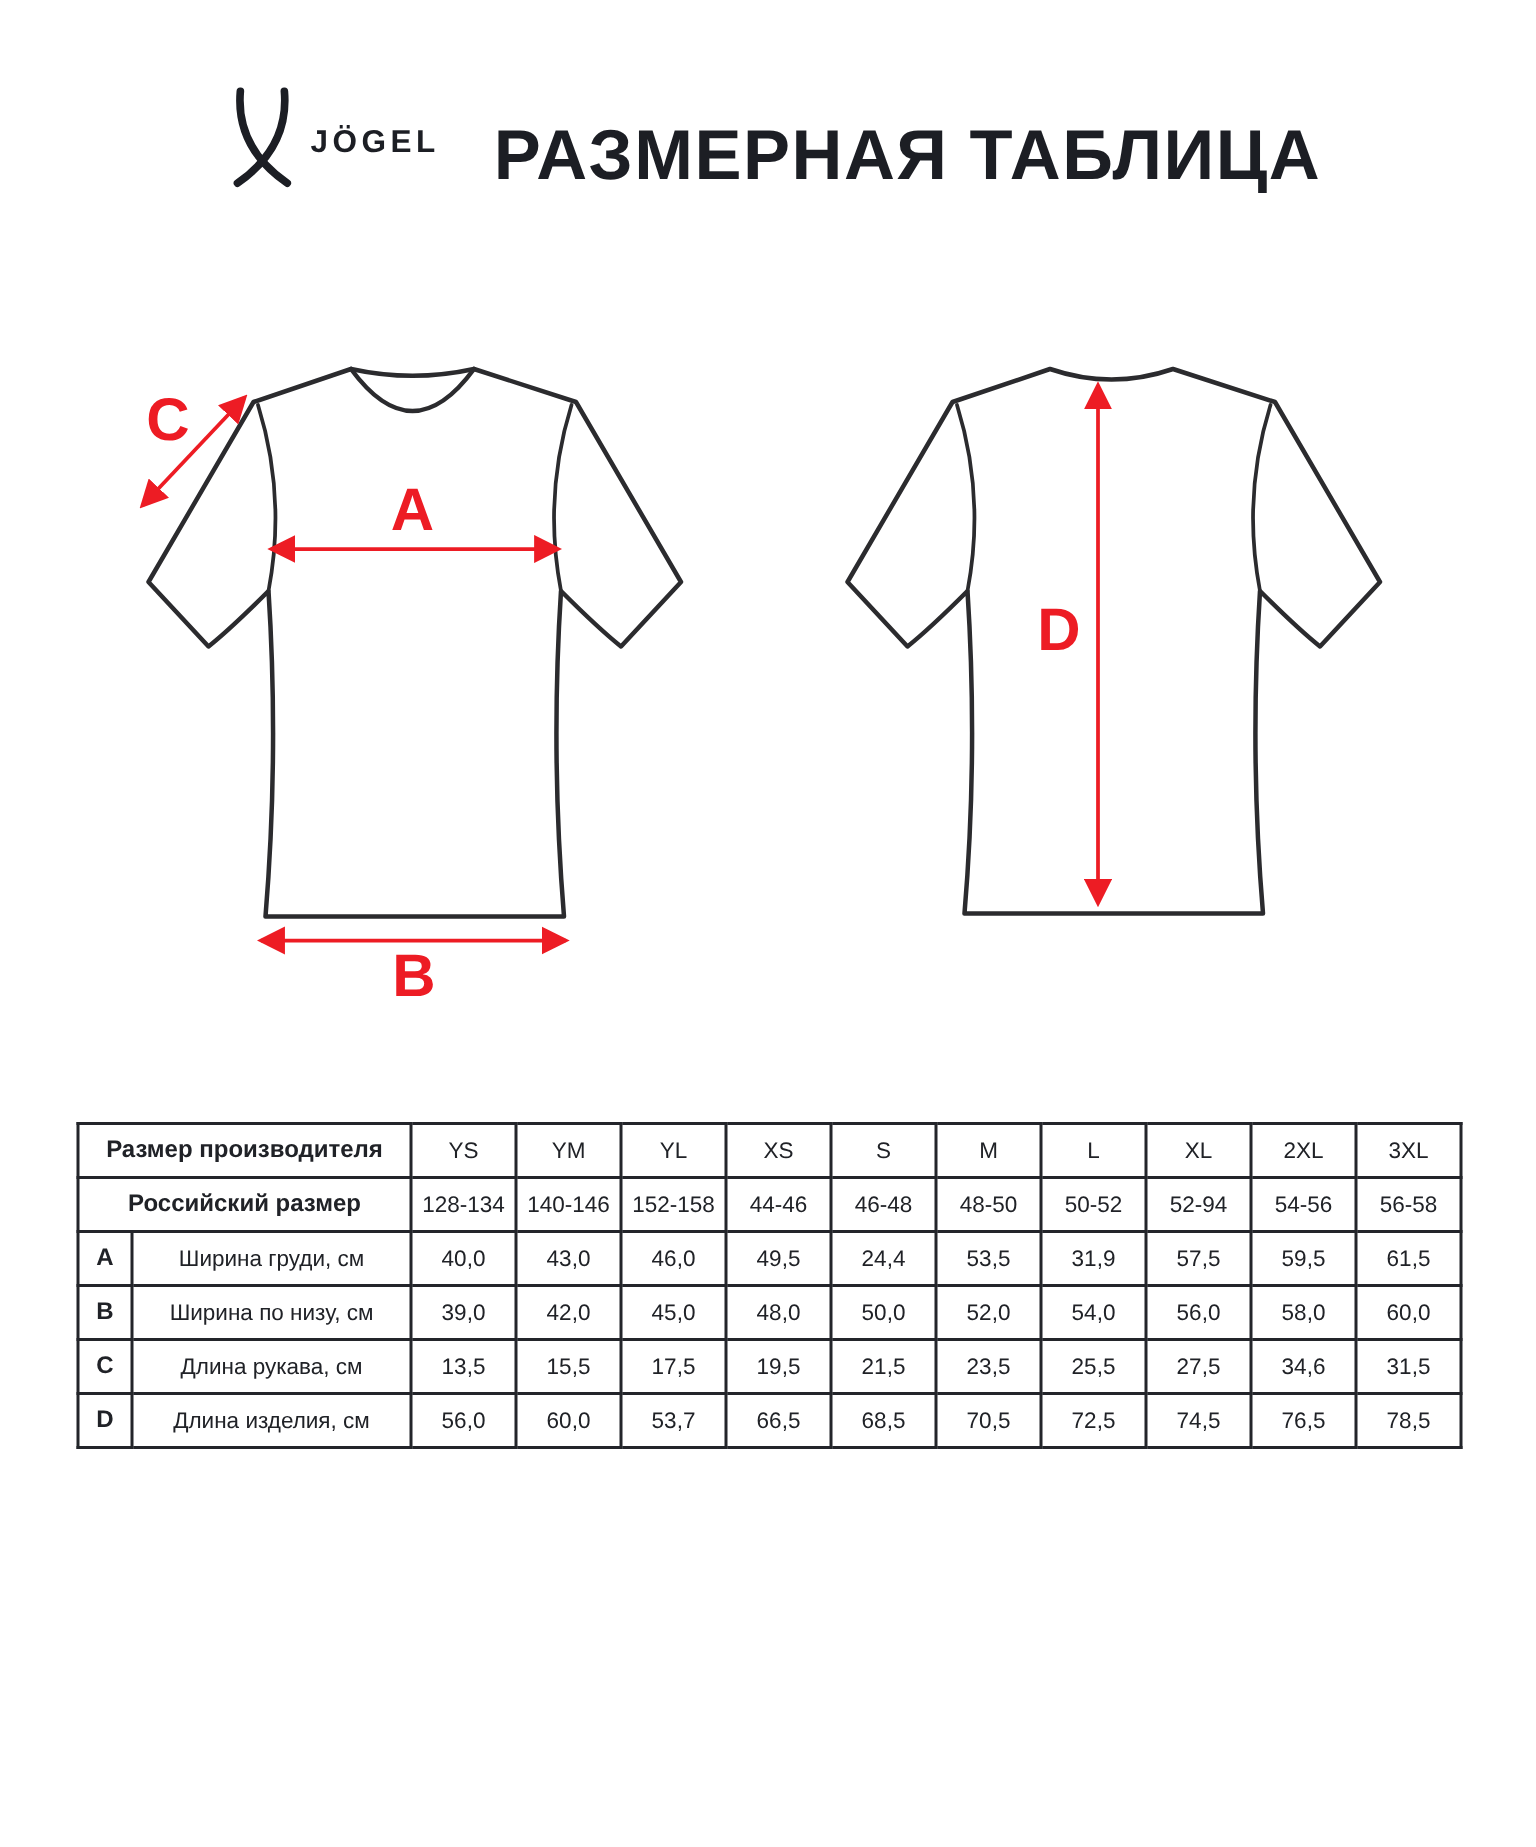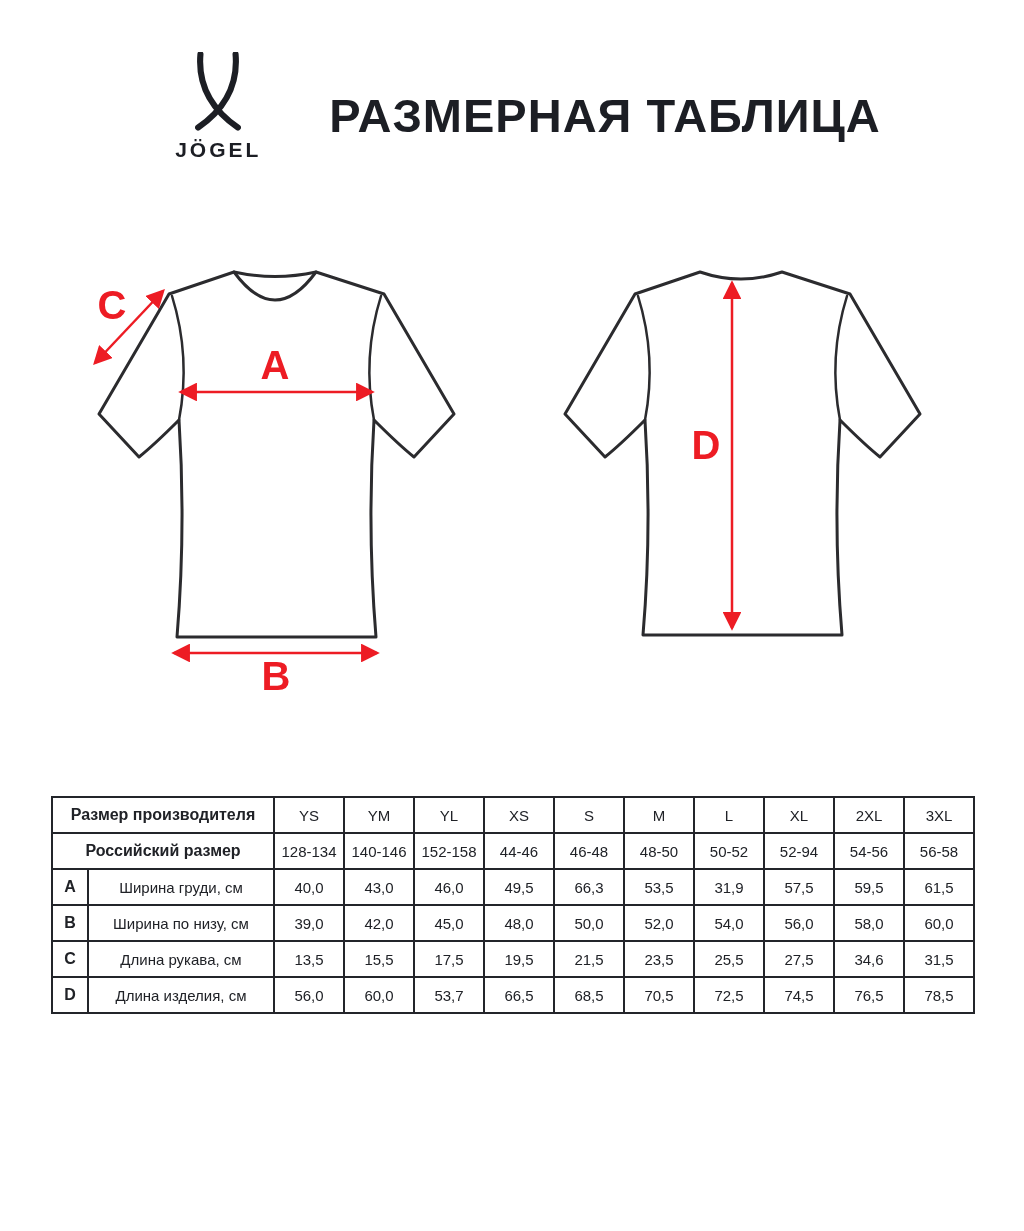--- a/index.html
+++ b/index.html
@@ -2,34 +2,34 @@
 <html><head>
 <meta charset="utf-8">
 <style>
   html,body { margin:0; padding:0; }
   body {
     width:1024px; height:1231px; background:#ffffff;
     font-family:"Liberation Sans", sans-serif; color:#202227;
     position:relative; overflow:hidden;
   }
   .header { display:flex; justify-content:center; align-items:center; gap:36px; padding-top:52px; }
-  .logo { display:flex; flex-direction:column; align-items:center; width:150px;text-align:center; }
+  .logo { display:flex; flex-direction:row; align-items:center; width:150px;text-align:center; }
   .logo-mark { width:88px; height:84px; }
   .logo-word { font-weight:bold; font-size:21px; letter-spacing:3px; color:#1c1e24; margin-top:2px; }
   .title { font-size:47px; font-weight:bold; letter-spacing:1px; color:#1c1e24; white-space:nowrap;margin-top:17px; }
 
   .diagrams { display:flex; justify-content:center; gap:56px; margin-top:90px; }
   .shirt-svg { width:410px; height:440px; }
   .shirt-line { fill:#ffffff; stroke:#2b2b2e; stroke-width:3; stroke-linejoin:round; }
   .shirt-open { fill:none; stroke:#2b2b2e; stroke-width:3; stroke-linecap:round; }
   .seam { fill:none; stroke:#2b2b2e; stroke-width:2.5; stroke-linecap:round; }
   .measure { stroke-width:2.5; fill:none; }
   .measure-label { font-family:"Liberation Sans", sans-serif; font-size:40px; font-weight:bold; text-anchor:middle; }
 
-  .table-wrap { margin:104px auto 0; width:922px; }
+  .table-wrap { margin:82px auto 0; width:922px; }
   table { border-collapse:collapse; table-layout:fixed; width:100%; }
   td { border:2px solid #23252a; text-align:center; vertical-align:middle;
        height:34px; font-size:15px; padding:0 2px; overflow:hidden; }
   td.group-label { font-weight:bold; font-size:16px; }
   td.letter { font-weight:bold; font-size:16px; }
 </style>
 </head>
 <body>
 
 <div class="header">
@@ -120,21 +120,21 @@
           <td>54-56</td>
           <td>56-58</td>
         </tr>
     <tr>
           <td class="letter">A</td>
           <td>Ширина груди, см</td>
           <td>40,0</td>
           <td>43,0</td>
           <td>46,0</td>
           <td>49,5</td>
-          <td>66,3</td>
+          <td>24,4</td>
           <td>53,5</td>
           <td>31,9</td>
           <td>57,5</td>
           <td>59,5</td>
           <td>61,5</td>
         </tr>
         <tr>
           <td class="letter">B</td>
           <td>Ширина по низу, см</td>
           <td>39,0</td>

